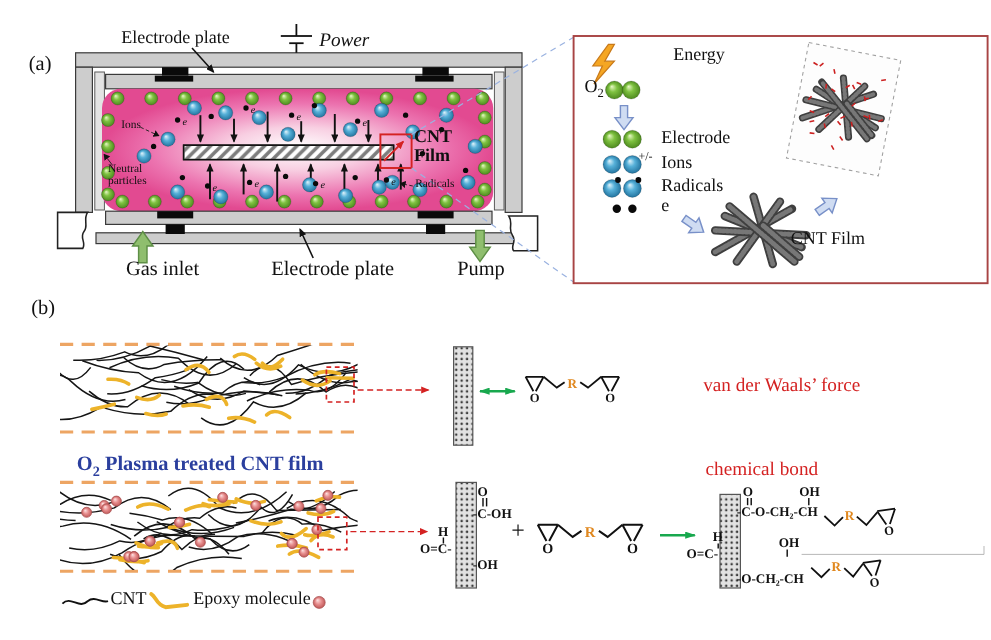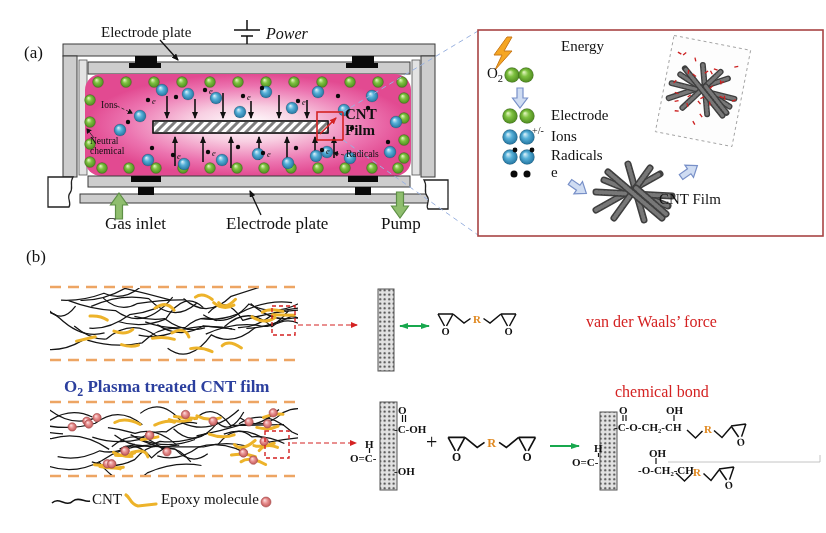--- a/index.html
+++ b/index.html
@@ -459,50 +459,50 @@
         <path d="M52,503 C59,496 66,508 73,501 C79,496 85,503 90,501" stroke="#111" stroke-width="1.6" fill="none"></path>
         <path d="M126,495 C130,497 130,504 138,506 L156,504" stroke="#edb32a" stroke-width="3.2" fill="none" stroke-linecap="round"></path>
         <circle cx="266" cy="502" r="5" fill="url(#pinkBall)" stroke="#a85050" stroke-width="0.6"></circle>
       </g>
     </svg>
 
   <div class="lbl big" style="left:24px;top:44px;">(a)</div>
   <div class="lbl" style="left:101px;top:24px;">Electrode plate</div>
   <div class="lbl mid" style="left:266px;top:25px;font-style:italic;">Power</div>
   <div class="lbl sm" style="left:101px;top:100px;">Ions</div>
-  <div class="lbl sm" style="left:90px;top:136px;width:44px;">Neutral chemical</div>
+  <div class="lbl sm" style="left:90px;top:136px;width:44px;">Neutral particles</div>
   <div class="lbl bold" style="left:345px;top:106px;width:46px;white-space:normal;">CNT Film</div>
   <div class="lbl sm" style="left:346px;top:149px;">Radicals</div>
   <div class="lbl big" style="left:93px;top:215px;margin-left:12px;">Gas inlet</div>
   <div class="lbl big" style="left:226px;top:215px;">Electrode plate</div>
   <div class="lbl big" style="left:381px;top:215px;">Pump</div>
 
   <div class="lbl" style="left:529px;top:38px;margin-left:32px;">Energy</div>
   <div class="lbl" style="left:487px;top:65px;"><span>O</span><sub>2</sub></div>
   <div class="lbl" style="left:551px;top:107px;">Electrode</div>
   <div class="sup" style="left:532px;top:125px;">+/-</div>
   <div class="lbl" style="left:551px;top:128px;">Ions</div>
   <div class="lbl" style="left:551px;top:147px;">Radicals</div>
   <div class="lbl" style="left:551px;top:164px;">e</div>
   <div class="lbl" style="left:659px;top:191px;">CNT Film</div>
 
   <div class="lbl big" style="left:26px;top:248px;">(b)</div>
   <div class="lbl big blue" style="left:64px;top:378px;"><span>O</span><sub>2</sub><span> Plasma treated  CNT film</span></div>
   <div class="lbl mid red" style="left:586px;top:313px;">van der Waals’ force</div>
-  <div class="lbl mid red" style="left:615px;top:383px;">chemical bond</div>
+  <div class="lbl mid red" style="left:588px;top:383px;">chemical bond</div>
   <div class="lbl plus" style="left:426px;top:432px;">+</div>
 
   <div class="chem" style="left:398px;top:404px;">O</div>
   <div class="chem" style="left:394px;top:423px;">-C-OH</div>
   <div class="chem" style="left:365px;top:438px;">H</div>
   <div class="chem" style="left:350px;top:452px;">O=C-</div>
   <div class="chem" style="left:394px;top:465px;">-OH</div>
   <div class="chem" style="left:594px;top:442px;">H</div>
   <div class="chem" style="left:572px;top:456px;">O=C-</div>
   <div class="chem" style="left:619px;top:404px;">O</div>
   <div class="chem" style="left:666px;top:404px;">OH</div>
   <div class="chem" style="left:614px;top:421px;">-C-O-CH₂-CH</div>
   <div class="chem" style="left:649px;top:447px;">OH</div>
-  <div class="chem" style="left:614px;top:464px;margin-left:24px;">-O-CH₂-CH</div>
+  <div class="chem" style="left:614px;top:477px;">-O-CH₂-CH</div>
 
   <div class="lbl" style="left:92px;top:491px;">CNT</div>
   <div class="lbl" style="left:161px;top:491px;">Epoxy molecule</div>
 </div>
 
 </body></html>

